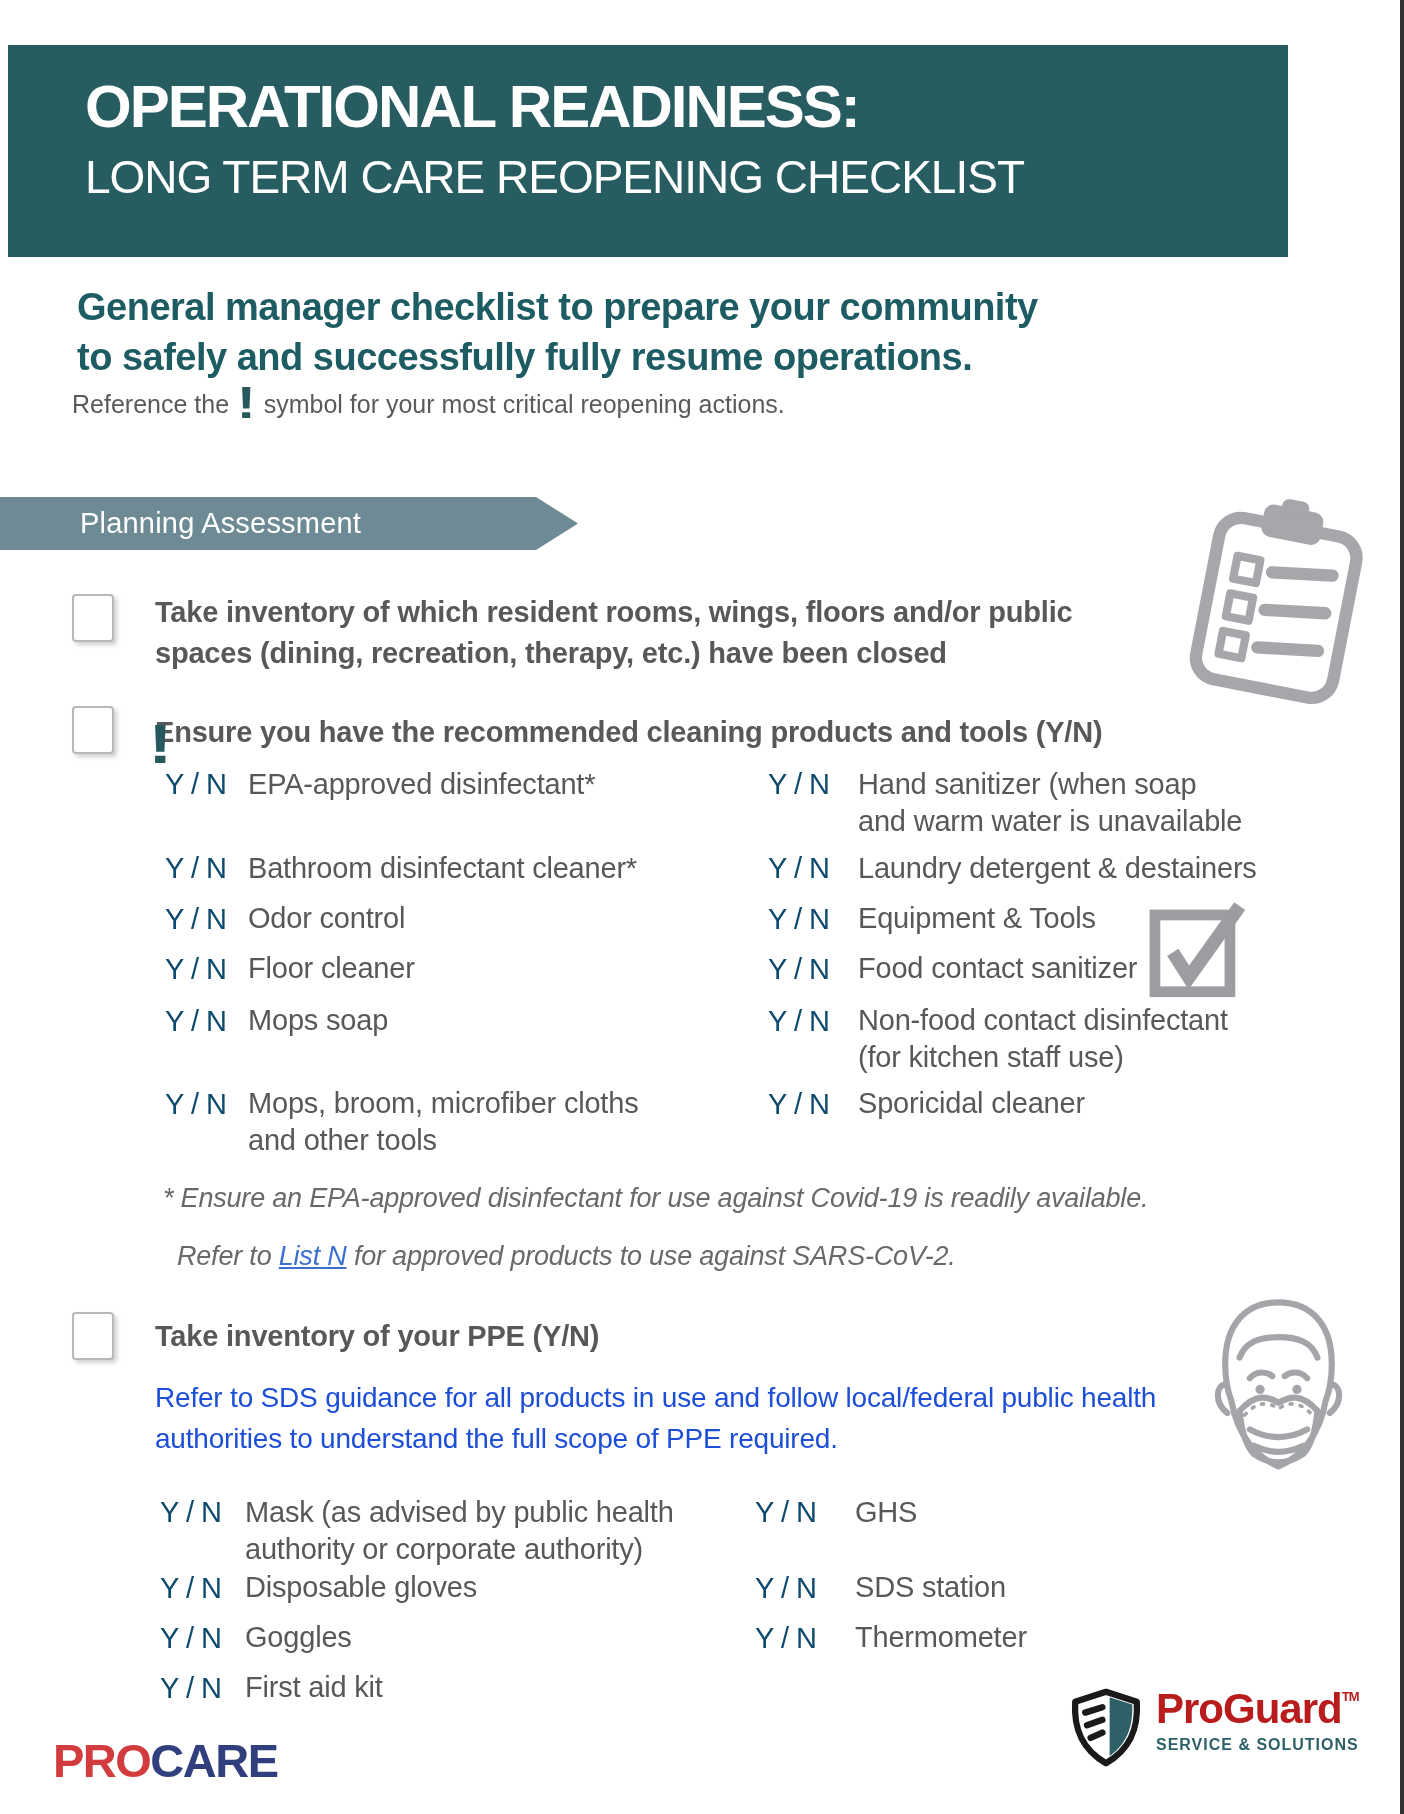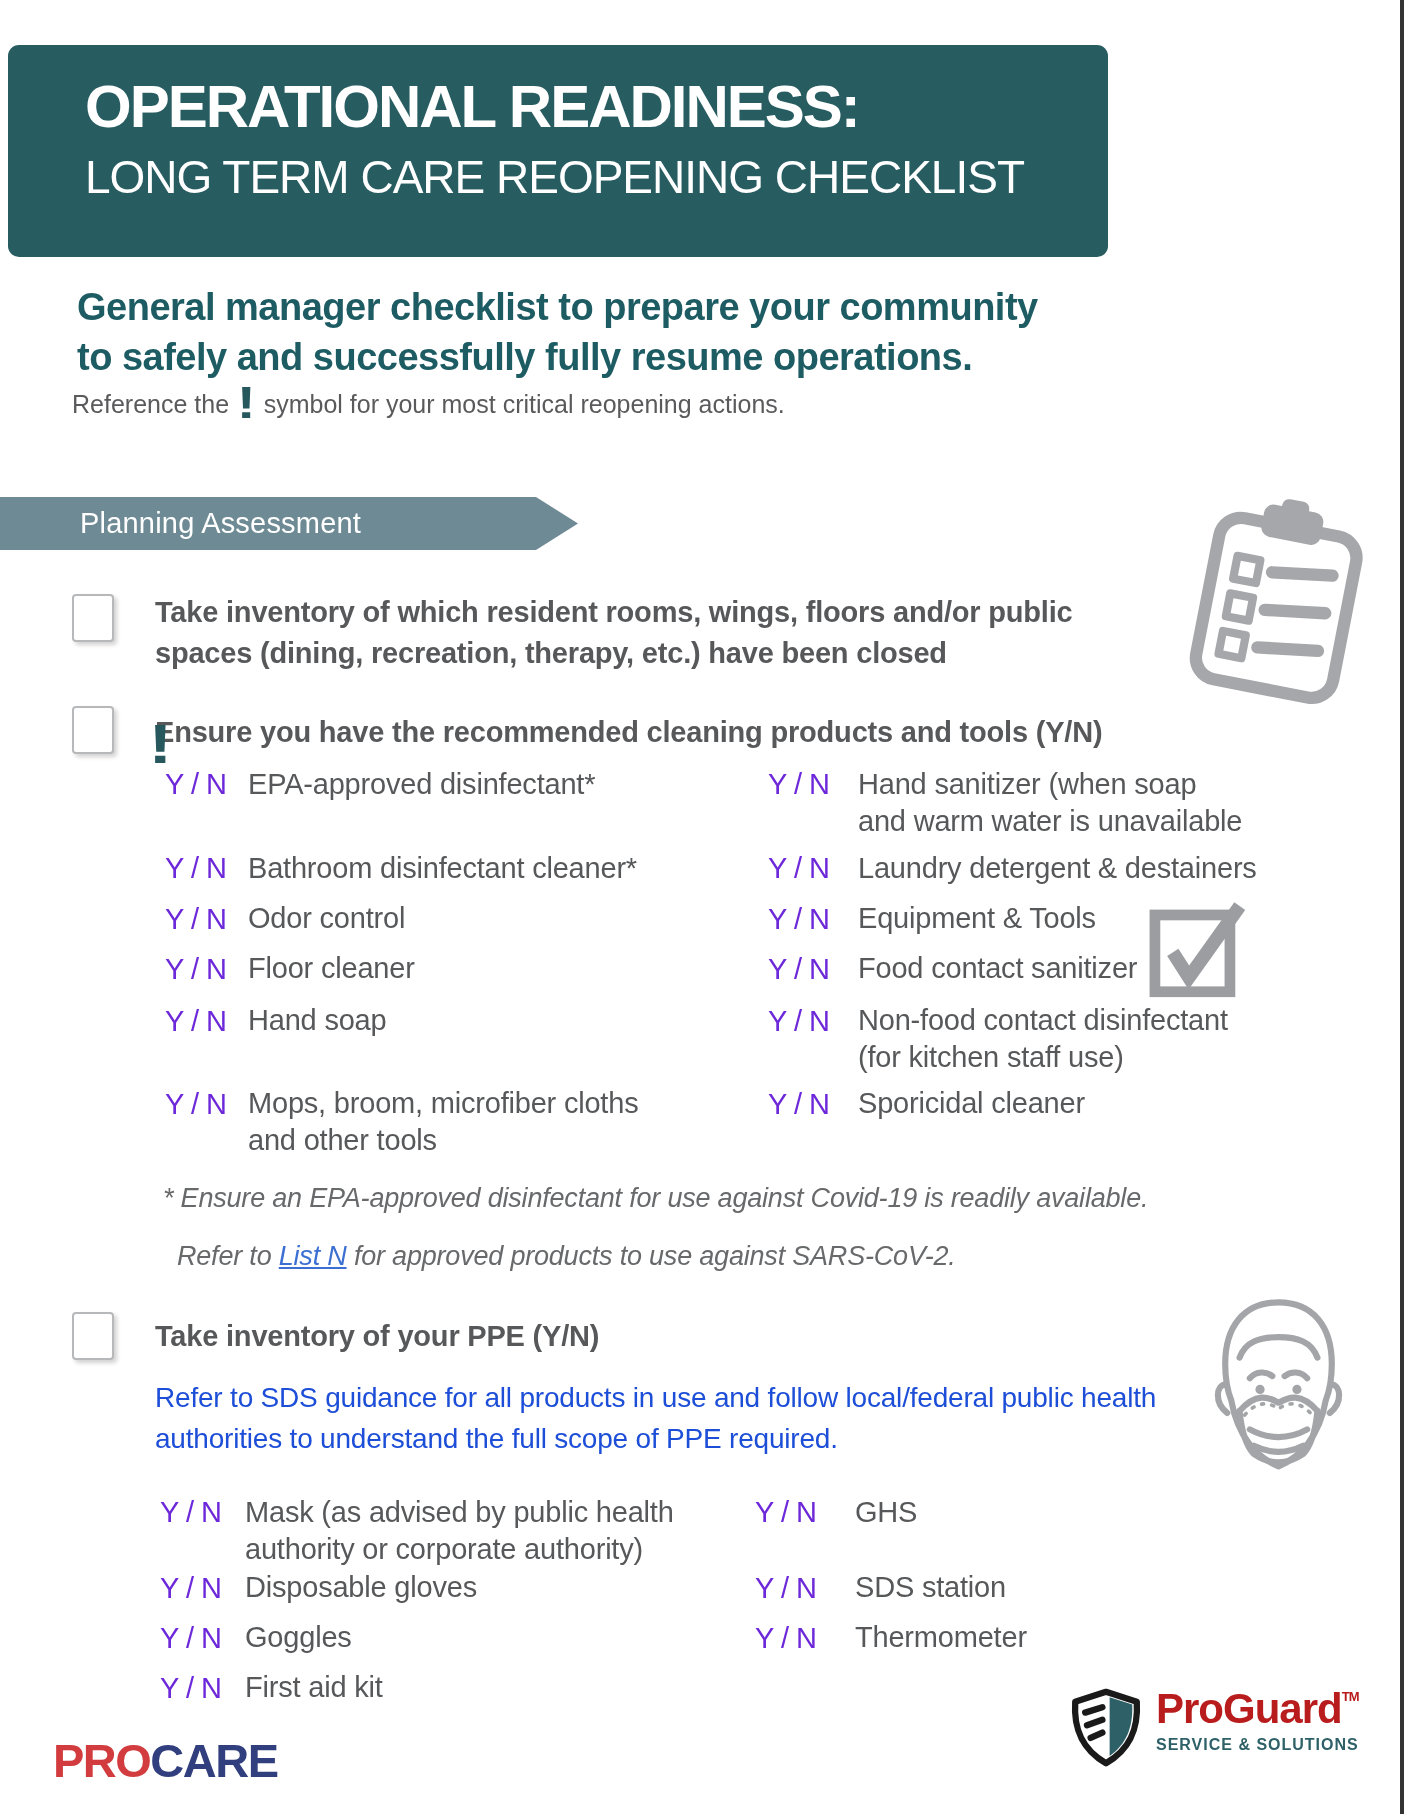--- a/index.html
+++ b/index.html
@@ -1,22 +1,22 @@
 <!DOCTYPE html>
 <html><head>
 <meta charset="utf-8">
 <style>
   html,body{margin:0;padding:0;background:#fff;}
   .page{position:relative;width:1404px;height:1814px;background:#fff;overflow:hidden;
         font-family:"Liberation Sans","DejaVu Sans",sans-serif;color:#57585a;}
   .page-edge{position:absolute;top:0;right:0;width:4px;height:100%;background:#333;}
 
   
-  .hdr{position:absolute;top:45px;left:8px;width:1100px;height:212px;background:#275c61;
-       box-sizing:border-box;padding:30px 0 0 77px;color:#fff;border-radius:11px;}
+  .hdr{position:absolute;top:45px;left:8px;width:1280px;height:212px;background:#275c61;
+       box-sizing:border-box;padding:30px 0 0 77px;color:#fff;}
   .hdr-t1{font-size:60px;font-weight:bold;letter-spacing:-2px;line-height:1.05;}
   .hdr-t2{font-size:46px;font-weight:400;letter-spacing:-1px;margin-top:12px;}
 
   .intro{position:absolute;top:282px;left:77px;width:1100px;font-size:38px;font-weight:bold;
          color:#1e5c64;line-height:1.32;white-space:pre-line;letter-spacing:-0.5px;}
 
   .ref{position:absolute;top:390px;left:72px;font-size:25px;color:#5a5a5c;}
   .bang{display:inline-block;color:#27585e;font-weight:bold;font-size:44px;
         transform:scaleX(1.3);position:relative;top:5px;margin:0 10px;line-height:0;}
 
@@ -26,21 +26,21 @@
   .banner span{color:#fff;font-size:29px;padding-left:80px;letter-spacing:0.2px;}
 
   .cb{position:absolute;width:38px;height:44px;background:#fff;border:2px solid #b6b8ba;
       border-radius:4px;box-shadow:3px 3px 4px rgba(0,0,0,.18);cursor:pointer;}
 
   .item-text{position:absolute;font-size:29px;font-weight:bold;color:#57585a;line-height:1.4;
              white-space:pre-line;letter-spacing:-0.2px;}
   .note{position:absolute;font-size:28px;color:#1d4ed8;line-height:1.45;white-space:pre-line;
         letter-spacing:-0.2px;}
 
-  .yn{position:absolute;font-size:29px;color:#6d28d9;letter-spacing:-0.5px;cursor:pointer;}
+  .yn{position:absolute;font-size:29px;color:#0c4a6e;letter-spacing:-0.5px;cursor:pointer;}
   .lbl{position:absolute;font-size:29px;color:#57585a;line-height:1.28;white-space:pre-line;
        letter-spacing:-0.2px;}
 
   .bang-crit{position:absolute;left:141px;top:744px;font-size:56px;}
 
   .footnote{position:absolute;left:163px;top:1178px;font-size:27px;font-style:italic;
             color:#68696b;line-height:1.55;letter-spacing:-0.2px;}
   .footnote .ln2{padding-left:14px;margin-top:16px;}
   .link{color:#3b6fd1;text-decoration:underline;cursor:pointer;}
 
@@ -105,21 +105,21 @@
 
   <span class="yn" style="left:165px;top:768px;">Y / N</span>
   <span class="lbl" style="left:248px;top:766px;">EPA-approved disinfectant*</span>
   <span class="yn" style="left:165px;top:852px;">Y / N</span>
   <span class="lbl" style="left:248px;top:850px;">Bathroom disinfectant cleaner*</span>
   <span class="yn" style="left:165px;top:903px;">Y / N</span>
   <span class="lbl" style="left:248px;top:900px;">Odor control</span>
   <span class="yn" style="left:165px;top:953px;">Y / N</span>
   <span class="lbl" style="left:248px;top:950px;">Floor cleaner</span>
   <span class="yn" style="left:165px;top:1005px;">Y / N</span>
-  <span class="lbl" style="left:248px;top:1002px;">Hand soap</span>
+  <span class="lbl" style="left:248px;top:1002px;">Mops soap</span>
   <span class="yn" style="left:165px;top:1088px;">Y / N</span>
   <span class="lbl" style="left:248px;top:1085px;">Mops, broom, microfiber cloths
 and other tools</span>
 
   <span class="yn" style="left:768px;top:768px;">Y / N</span>
   <span class="lbl" style="left:858px;top:766px;">Hand sanitizer (when soap
 and warm water is unavailable</span>
   <span class="yn" style="left:768px;top:852px;">Y / N</span>
   <span class="lbl" style="left:858px;top:850px;">Laundry detergent &amp; destainers</span>
   <span class="yn" style="left:768px;top:903px;">Y / N</span>

